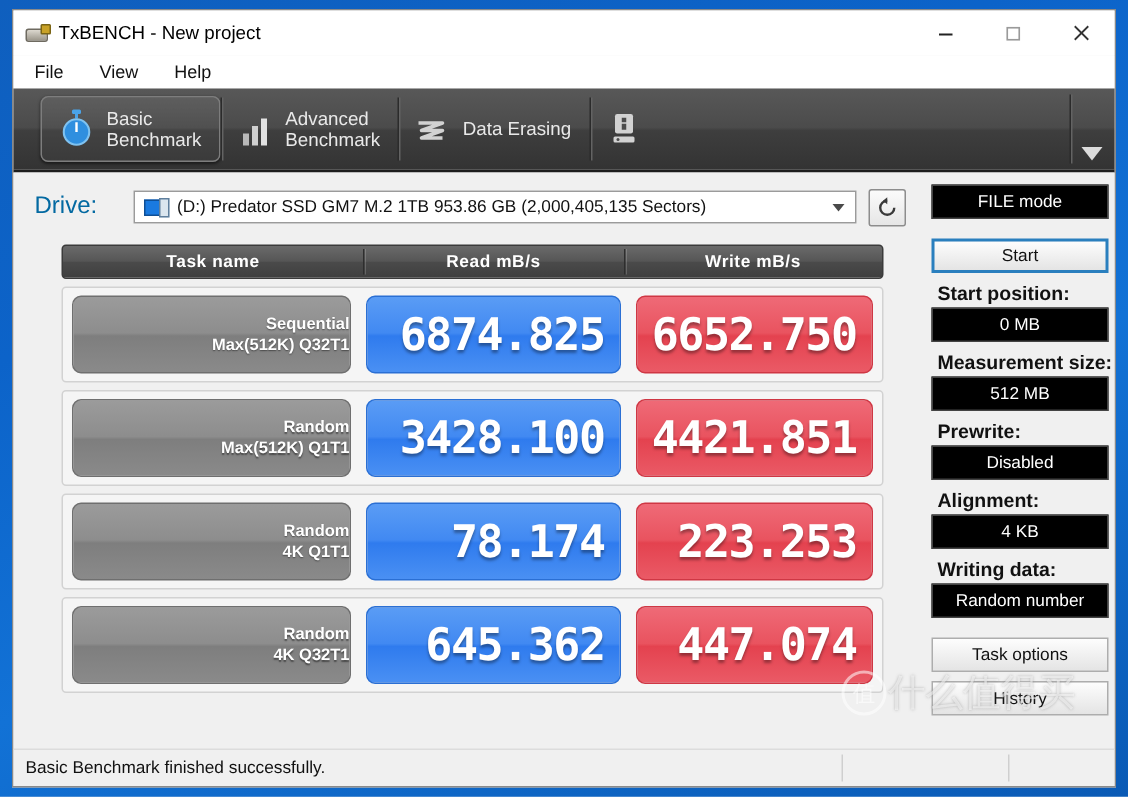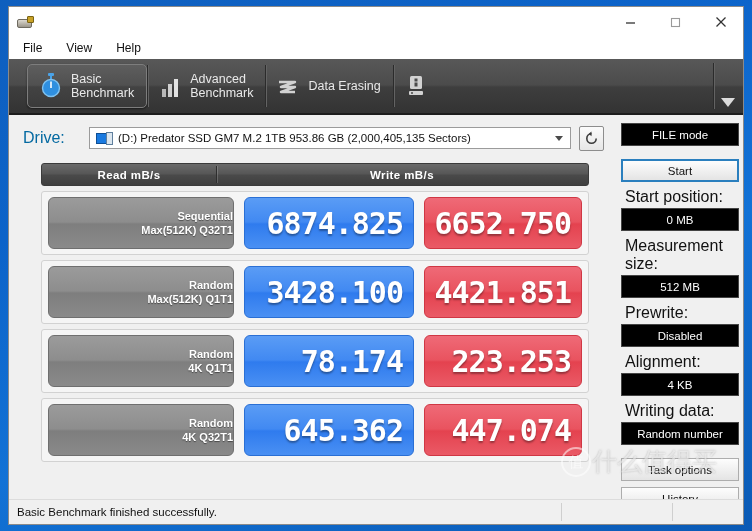--- a/index.html
+++ b/index.html
@@ -244,22 +244,23 @@
   }
   .side-btn.gray {
     background: linear-gradient(#fdfdfd,#e4e4e4);
     border: 1px solid #adadad; color: #111;
   }
   .side-btn.focus {
     background: linear-gradient(#fdfdfd,#e4e4e4);
     border: 2px solid #2a7fbe; color: #111;
   }
   .side-label {
-    font-size: 16px; color: #111;
+    font-size: 13px; color: #111;
     margin: 0 0 2px 8px;
+    font-weight: bold;
   }
   .side-gap-sm { height: 6px; }
   .side-gap-md { height: 13px; }
 
   
   #statusbar {
     height: 24px; flex: none;
     background: #f0f0f0;
     border-top: 1px solid #dcdcdc;
     display: flex; align-items: center;
@@ -309,20 +310,21 @@
 <body>
 
 <div id="desktop">
 <div id="window">
 
   <div id="titlebar">
     <div id="app-icon">
       <div class="body"></div>
           <div class="tip"></div>
     </div>
+    <div id="title-text">TxBENCH - New project</div>
     <div id="winbtns">
       <div class="winbtn">
         <svg width="13" height="13" viewBox="0 0 13 13">
               <line x1="2" y1="7" x2="11" y2="7" stroke="#222" stroke-width="1.2"></line>
             </svg>
       </div>
       <div class="winbtn">
         <svg width="13" height="13" viewBox="0 0 13 13">
               <rect x="2.5" y="2.5" width="8" height="8" fill="none" stroke="#9a9a9a" stroke-width="1.1"></rect>
             </svg>
@@ -412,20 +414,21 @@
         <div id="refresh-btn">
           <svg width="15" height="15" viewBox="0 0 16 16">
             <path d="M13 8 A5 5 0 1 1 8 3" fill="none" stroke="#3a3a3a" stroke-width="1.7"></path>
             <polygon points="8,0.5 8,5.5 5,3" fill="#3a3a3a"></polygon>
           </svg>
         </div>
       </div>
 
       <div id="table">
         <div id="thead">
+          <div class="th c1">Task name</div>
           <div class="th c2">Read mB/s</div>
           <div class="th c3">Write mB/s</div>
         </div>
 
         <div class="rowbox">
           <div class="cell-task">
             <div class="l1">Sequential</div>
             <div class="l2">Max(512K) Q32T1</div>
           </div>
           <div class="cell-val read">6874.825</div>

